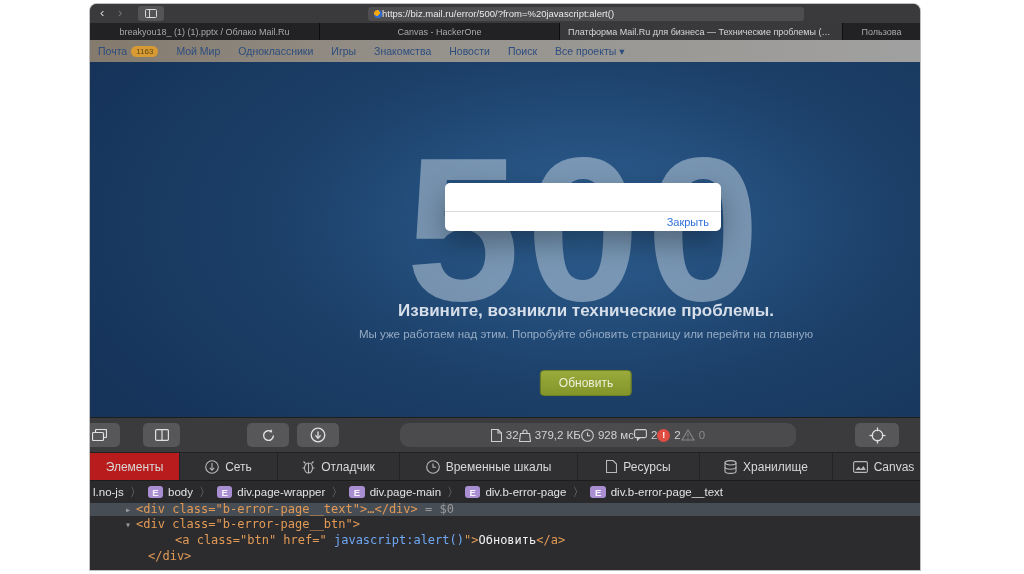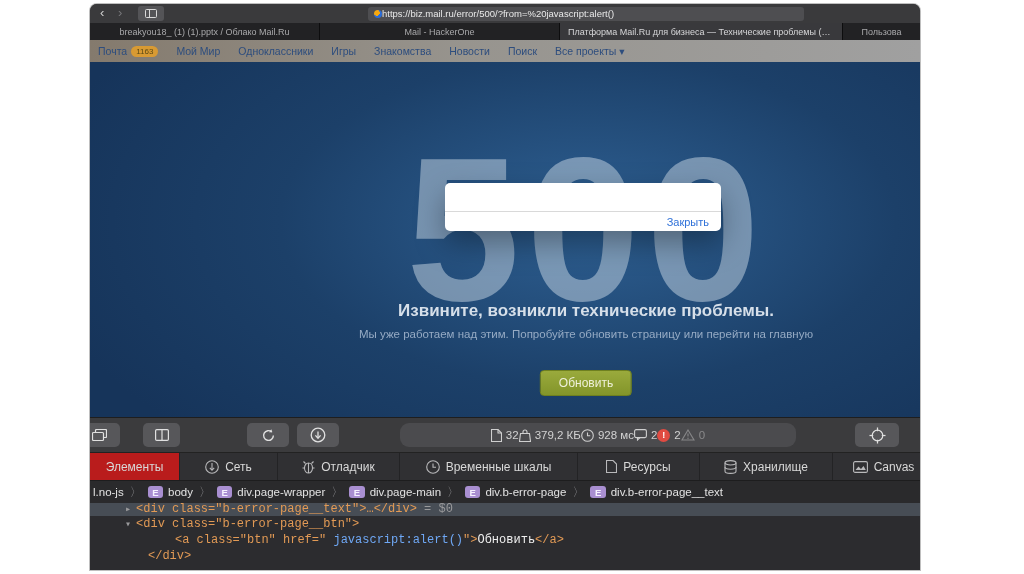--- a/index.html
+++ b/index.html
@@ -86,21 +86,21 @@
           border-top:1px solid #1d1d1e;box-sizing:border-box;display:flex;align-items:center;
           padding-left:3px;color:#e2e2e2;font-size:11.5px;overflow:hidden;white-space:nowrap;}
   .crumb{display:flex;align-items:center;gap:5px;}
   .ebadge{background:#a98fd1;color:#f6f2ff;border-radius:3px;font-size:9.5px;font-weight:bold;
           padding:0.5px 4.5px;}
   .chev{color:#87878a;font-size:12px;margin:0 6px;}
 
   
   .code{position:absolute;left:0;top:499px;width:100%;height:67px;background:#2c2c2f;
         font-family:"DejaVu Sans Mono",monospace;font-size:12px;color:#e29a55;}
-  .crow{height:16px;line-height:16px;white-space:nowrap;font-family:Liberation Mono, monospace;}
+  .crow{height:16px;line-height:16px;white-space:nowrap;}
   .crow.sel{background:#474d55;height:13px;overflow:hidden;display:flex;align-items:flex-end;}
   .crow.sel .inner{line-height:16px;transform:translateY(2px);}
   .ind1{padding-left:35px;} .ind3{padding-left:85px;} .ind4{padding-left:58px;}
   .tok-tri{color:#9a9a9c;margin-right:5px;font-size:10px;}
   .tok-tag{color:#e29a55;} .tok-js{color:#6fa8f5;} .tok-txt{color:#f0f0f0;} .tok-dim{color:#9a9a9c;}
 
   svg{display:block;}
 </style>
 </head>
 <body>
@@ -121,21 +121,21 @@
         <span class="favicon"></span>
         <span class="urltext">https://biz.mail.ru/error/500/?from=%20javascript:alert()</span>
       </div>
     </div>
 
     <div class="tabbar">
       <div class="btab" style="width:230px">
           <span>breakyou18_ (1) (1).pptx / Облако Mail.Ru</span>
         </div>
       <div class="btab" style="width:240px">
-          <span>Mail - HackerOne</span>
+          <span>Canvas - HackerOne</span>
         </div>
       <div class="btab active" style="width:283px">
           <span>Платформа Mail.Ru для бизнеса — Технические проблемы (ошиб…</span>
         </div>
       <div class="btab" style="width:77px;border-right:none">
           <span>Пользова</span>
         </div>
     </div>
 
     <div class="mailnav">

